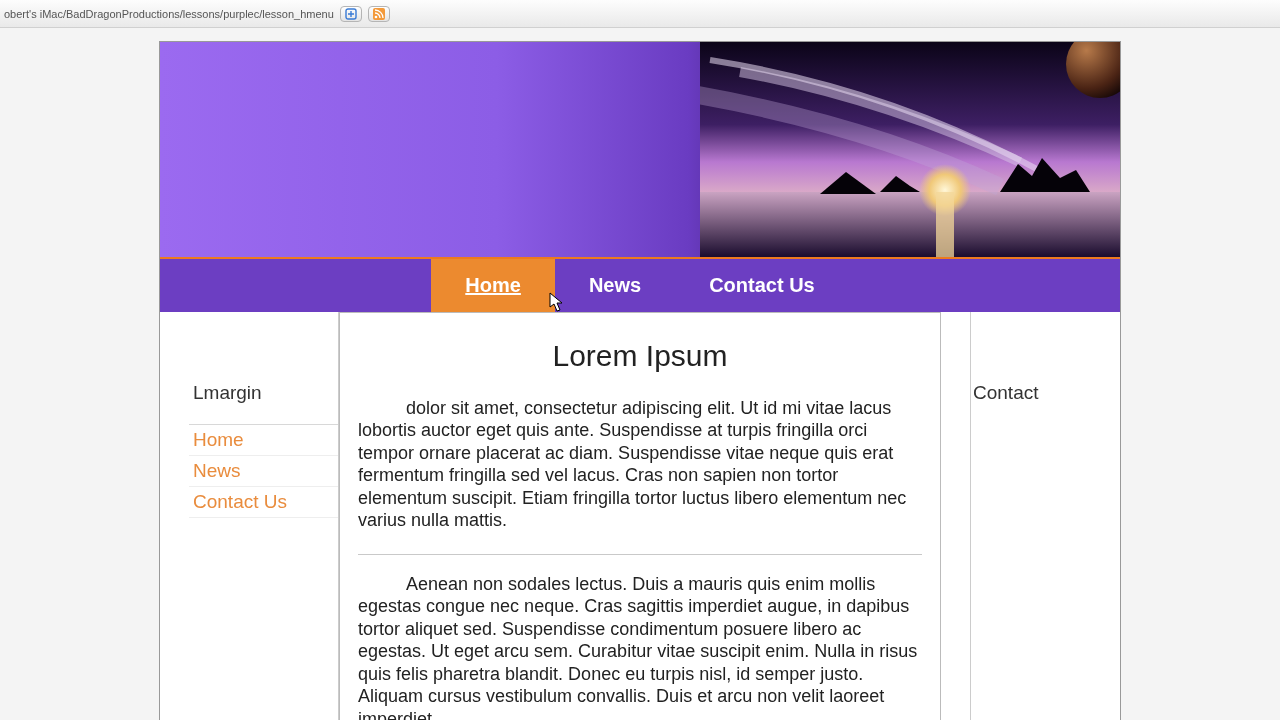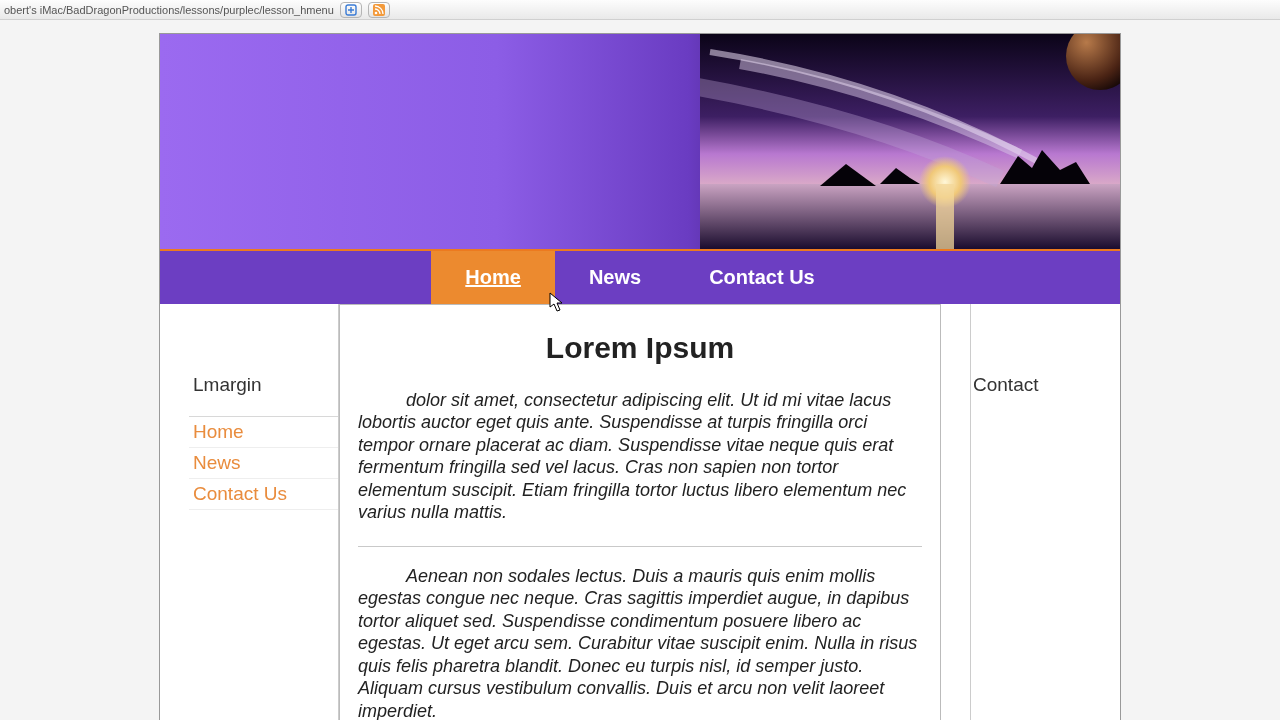--- a/index.html
+++ b/index.html
@@ -1,20 +1,20 @@
 <!DOCTYPE html>
 <html><head>
 <meta charset="utf-8">
 <style>
   * { margin:0; padding:0; box-sizing:border-box; }
   html,body { width:1280px; height:720px; font-family:Verdana,Geneva,sans-serif; background:#f4f4f4; overflow:hidden; }
 
   
   .chrome {
-    height:20px; width:100%; background:linear-gradient(#fdfdfd,#e9e9e9);
+    height:28px; width:100%; background:linear-gradient(#fdfdfd,#e9e9e9);
     border-bottom:1px solid #d0d0d0; display:flex; align-items:center;
     font-size:11px; color:#555; padding-left:4px;
   }
   .chrome .path { flex:0 0 auto; white-space:nowrap; overflow:hidden; text-overflow:ellipsis; max-width:360px; }
   .chrome .btn {
     width:22px; height:16px; margin-left:6px; border:1px solid #b5b5b5;
     border-radius:4px; background:linear-gradient(#fff,#e4e4e4);
     display:flex; align-items:center; justify-content:center; cursor:pointer;
   }
   .chrome .btn svg { display:block; }
@@ -61,22 +61,22 @@
   .side-links a {
     display:block; padding:4px 4px 4px 4px; color:#e98c3d;
     font-size:19px; text-decoration:none; cursor:pointer;
     border-bottom:1px solid #eee;
   }
 
   .main {
     flex:1; border:1px solid #bbb; margin:0; padding:24px 18px 30px 18px;
     font-size:18px; color:#222; line-height:1.25;
   }
-  .main h1 { text-align:center; font-size:30px; font-weight:700; margin-bottom:22px; }
-  .main p { text-indent:48px; margin-bottom:0;font-style:italic; }
+  .main h1 { text-align:center; font-size:30px; font-weight:400; margin-bottom:22px; }
+  .main p { text-indent:48px; margin-bottom:0; }
   .main hr { border:none; border-top:1px solid #c9c9c9; margin:22px 0 18px 0; }
 
   .footer {
     background:#6c3ec2; color:#fff; font-size:11px; font-weight:bold;
     padding:2px 6px; height:18px;
   }
 
   
   .cursor { position:absolute; left:548px; top:292px; pointer-events:none; }
   .cursor svg { width:18px; height:22px; }

